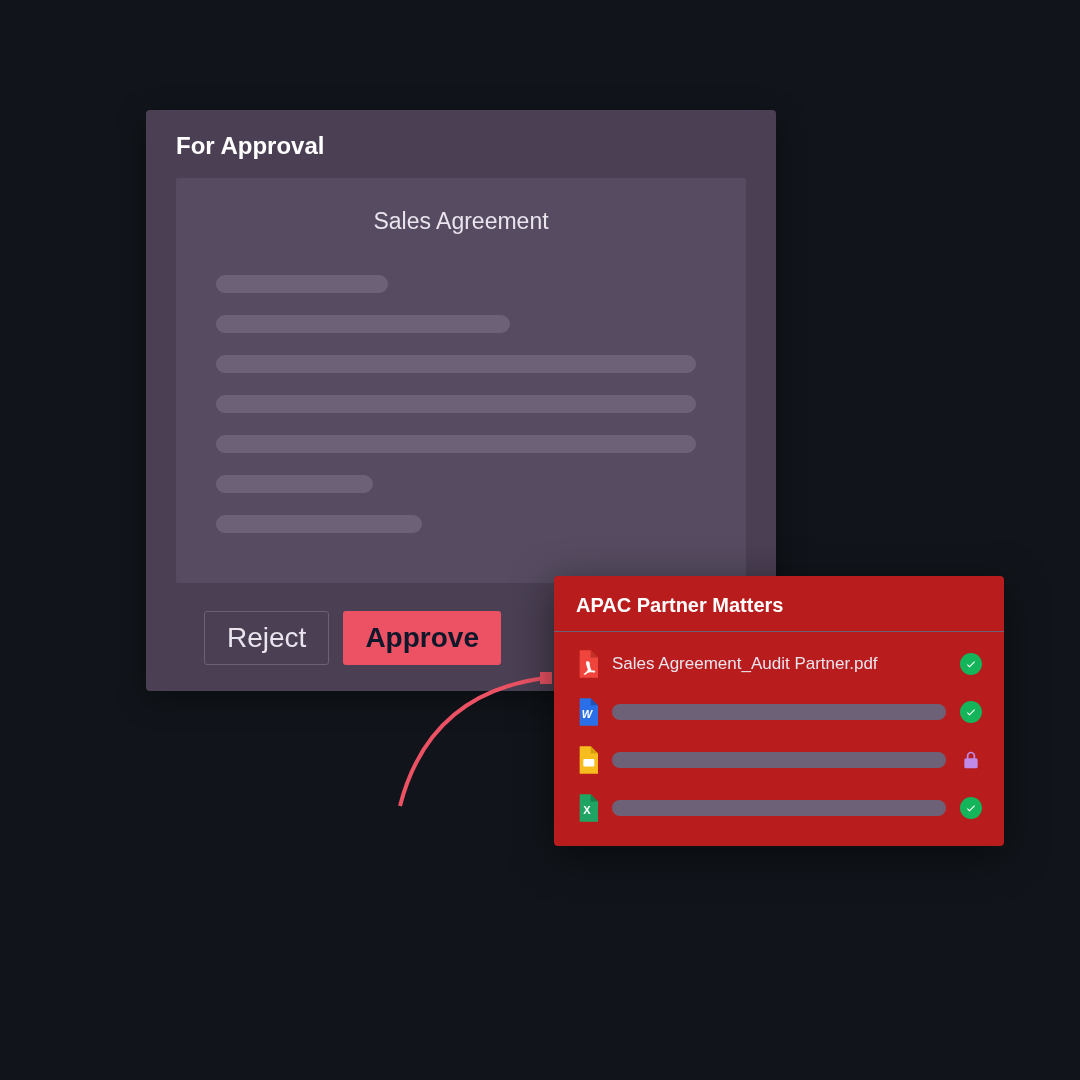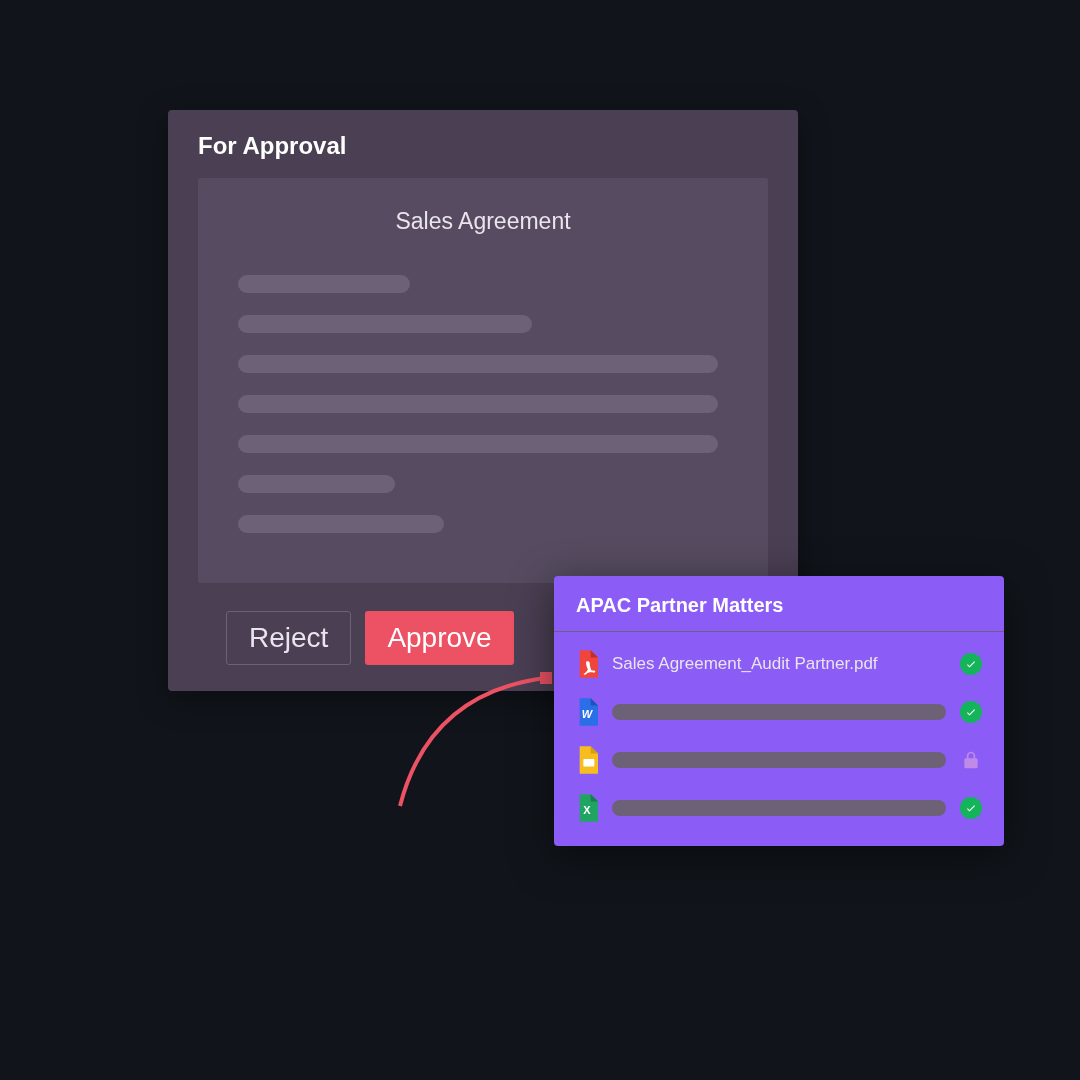--- a/index.html
+++ b/index.html
@@ -1,21 +1,21 @@
 <!DOCTYPE html>
 <html><head>
 <meta charset="utf-8">
 <style>
   * { box-sizing: border-box; margin: 0; padding: 0; }
   html, body { width: 1080px; height: 1080px; background: #11151b; font-family: 'Segoe UI', -apple-system, sans-serif; overflow: hidden; }
   .canvas { position: relative; width: 1080px; height: 1080px; }
 
   .approval-card {
     position: absolute;
-    left: 168px;
+    left: 146px;
     top: 110px;
     width: 630px;
     background: #4a3f53;
     border-radius: 4px;
     box-shadow: 0 8px 30px rgba(0,0,0,0.4);
   }
   .approval-header {
     padding: 22px 30px 18px 30px;
     color: #fff;
     font-size: 24px;
@@ -55,29 +55,30 @@
     border: none;
     font-family: inherit;
   }
   .btn-reject {
     background: transparent;
     color: #e9e4ee;
     border: 1px solid #6d6177;
   }
   .btn-approve {
     background: #ec5264;
-    color: #ffffff;
+    color: #0f172a;
+    font-weight: bold;
   }
 
   .files-card {
     position: absolute;
     left: 554px;
     top: 576px;
     width: 450px;
-    background: #8b5cf6;
+    background: #b91c1c;
     border-radius: 4px;
     box-shadow: 0 10px 40px rgba(0,0,0,0.5);
   }
   .files-header {
     color: #fff;
     font-size: 20px;
     font-weight: 600;
     padding: 18px 22px 14px 22px;
     border-bottom: 1px solid #6d6177;
   }

